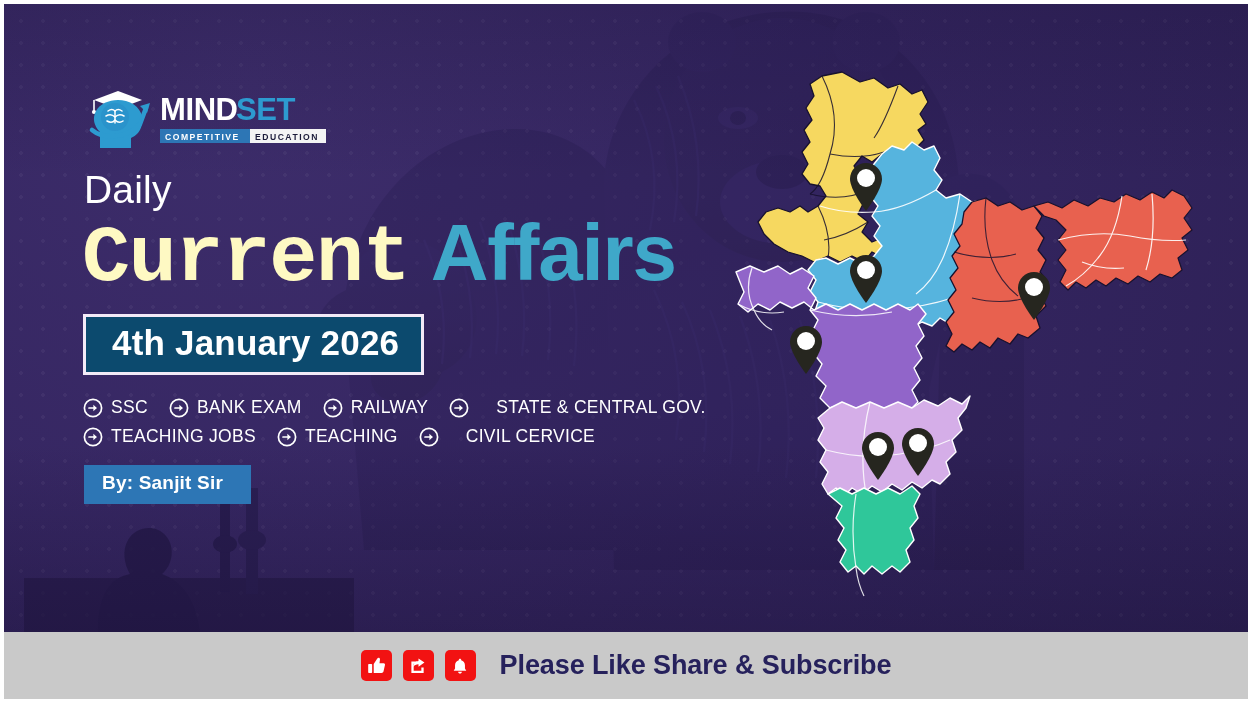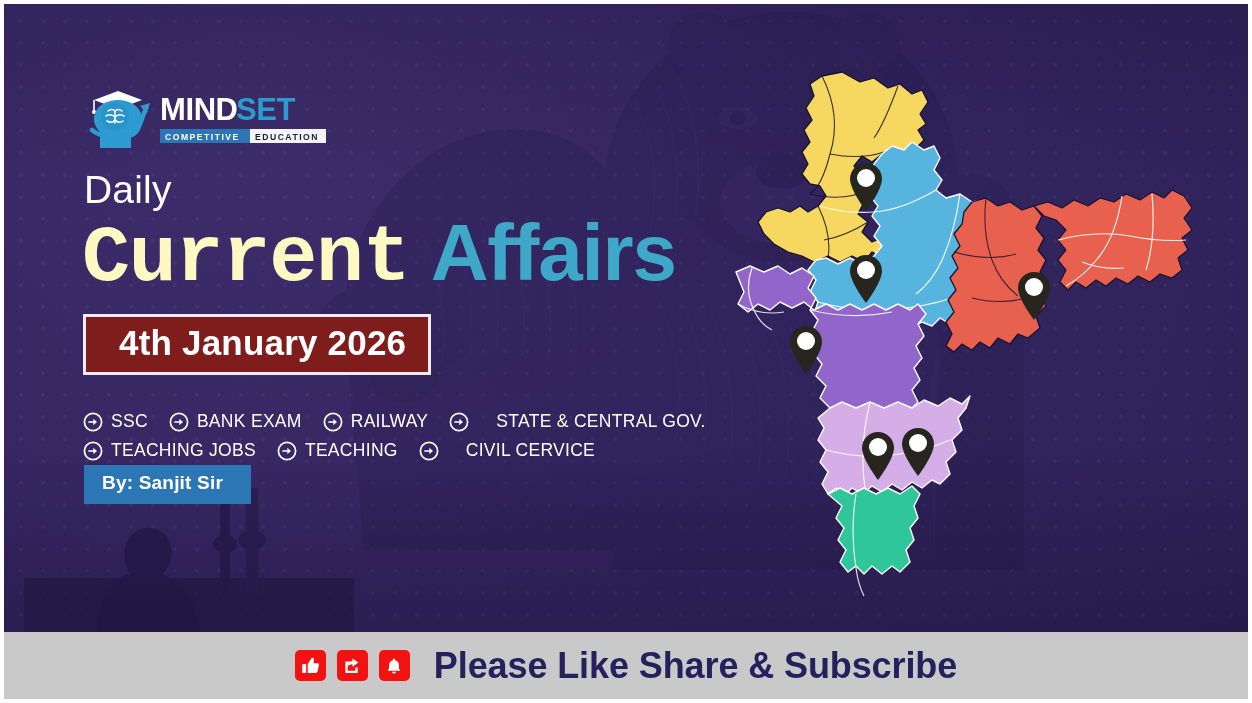--- a/index.html
+++ b/index.html
@@ -65,32 +65,32 @@
   .headline {
     position:absolute; left:78px; top:208px;
     font-size:80px; font-weight:700; line-height:1.02;
     letter-spacing:-1.2px; white-space:nowrap;
   }
   .headline .w1 { color:#fef9c3;font-family:Liberation Mono, monospace; }
   .headline .w2 { color:#3fa8c9;text-align:center; }
   
   .date-banner {
     position:absolute; left:79px; top:310px;
-    background:#7f1d1d;
+    background:#0c4a6e;
     border:3px solid #f3eaf7;
-    padding:7px 22px 9px 33px;
+    padding:7px 22px 9px 26px;
     display:inline-block;
   }
   .date-text {
     font-size:35px; font-weight:700; color:#ffffff;
     letter-spacing:.2px; line-height:1.1; white-space:nowrap;
   }
   
   .tags {
-    position:absolute; left:79px; top:408px;
+    position:absolute; left:79px; top:394px;
     width:640px;
   }
   .tag-row { display:flex; align-items:center; margin-bottom:9px; }
   .tag {
     display:flex; align-items:center;
     margin-right:21px; white-space:nowrap;
   }
   .tag:last-child { margin-right:0;gap:19px; }
   .tag-ico { width:20px; height:20px; margin-right:8px; flex:0 0 auto; }
   .tag-label {
@@ -124,21 +124,21 @@
   .social-btns { display:flex; align-items:center; margin-right:24px; }
   .sbtn {
     width:31px; height:31px;
     background:#f21212;
     border-radius:5px;
     margin-right:11px;
     display:flex; align-items:center; justify-content:center;
   }
   .sbtn:last-child { margin-right:0; }
   .footer-text {
-    font-size:36px; font-weight:700; color:#26215c;
+    font-size:27px; font-weight:700; color:#26215c;
     letter-spacing:-.1px; line-height:1; white-space:nowrap;
   }
 </style>
 </head>
 <body>
 
 <div class="poster">
  <div class="stage">
 
   <div class="hero">

